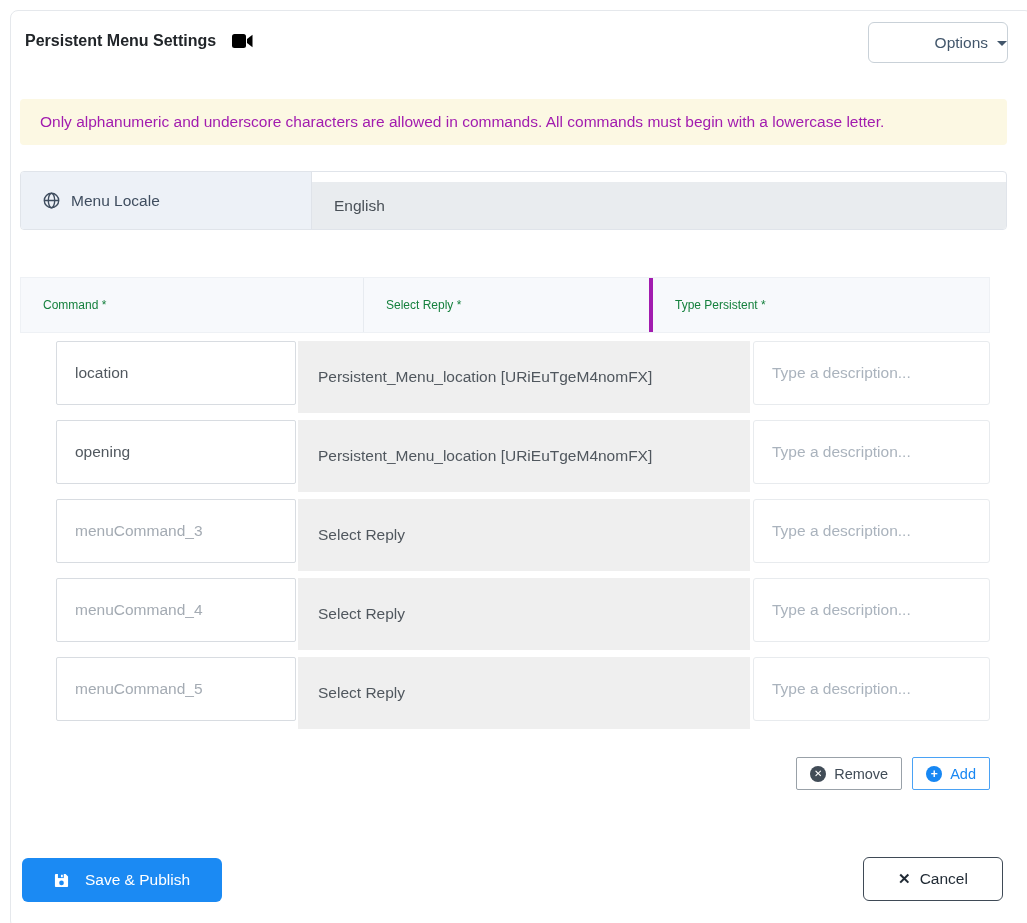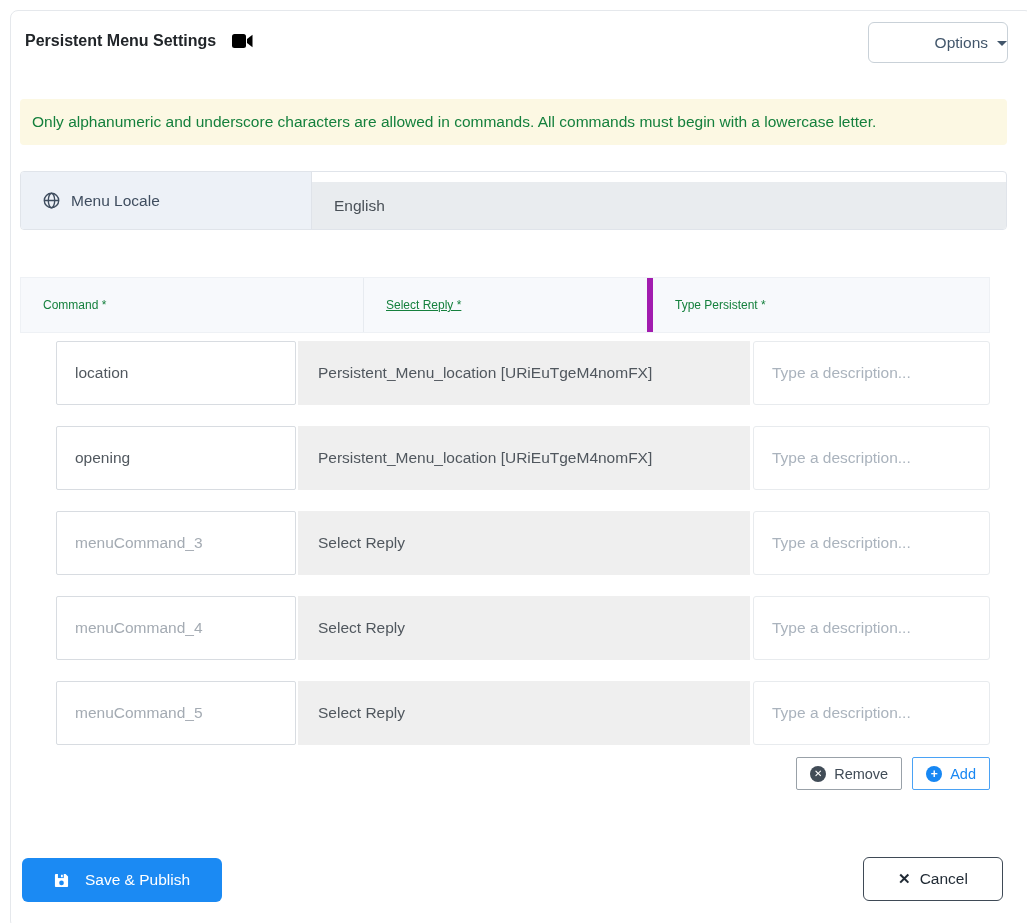--- a/index.html
+++ b/index.html
@@ -16,42 +16,42 @@
   .options-btn { position:absolute; left:868px; top:22px; width:140px; height:41px;
                  background:#fff; border:1px solid #c9d1d8; border-radius:6px;
                  display:flex; align-items:center; justify-content:flex-end; gap:9px;
                  font-size:15.5px; color:#42566b; cursor:pointer; }
   .caret-down { width:0; height:0; border-left:5px solid transparent; border-right:5px solid transparent;
                 border-top:5px solid #42566b; margin-top:2px; }
 
   
   .banner { position:absolute; left:20px; top:99px; width:987px; height:46px;
             background:#fcf8e3; border-radius:4px; display:flex; align-items:center;
-            padding:0 12px; font-size:15.5px; color:#15803d; }
+            padding:0 20px; font-size:15.5px; color:#a21caf; }
 
   
   .locale-group { position:absolute; left:20px; top:171px; width:987px; height:59px;
                   display:flex; border:1px solid #e0e4ea; border-radius:4px; overflow:hidden;text-align:right; }
   .locale-label { width:291px; background:#edf1f7; border-right:1px solid #dfe3e9;
                   display:flex; align-items:center; gap:11px; padding-left:22px;
                   font-size:15.5px; color:#3f4d5f; }
   .locale-value { flex:1; background:#e9ecef; display:flex; align-items:center;
                   padding-left:22px; font-size:15.5px; color:#495057;margin-top:10px; }
 
   
   .table-header { position:absolute; left:20px; top:277px; width:970px; height:56px;
                   display:flex; background:#f7f9fc; border:1px solid #eef1f5; }
   .th { display:flex; align-items:center; padding-left:22px; font-size:12px; color:#15803d; }
   .th-command { width:343px; border-right:1px solid #e7ebf0; }
-  .th-reply { width:289px; border-right:6px solid #a21caf;text-decoration:underline; }
+  .th-reply { width:289px; border-right:4px solid #a21caf; }
   .th-desc { flex:1; }
 
   
   .rows { position:absolute; left:20px; top:341px; width:970px; }
-  .cmd-row { height:64px; margin-bottom:21px; display:flex;padding-left:36px; }
+  .cmd-row { height:72px; margin-bottom:7px; display:flex;padding-left:36px; }
   .command-input { width:240px; height:64px; border:1px solid #d8dce1; border-radius:2px;
                    padding:0 18px; font-size:15.5px; color:#51585f; outline:none;
                    font-family:"Liberation Sans", sans-serif; background:#fff; }
   .command-input::placeholder { color:#a4abb3; opacity:1; }
   .select-cell { flex:1; margin-left:2px; margin-right:3px; background:#efefef;
                  display:flex; align-items:center; padding:0 20px; font-size:15.5px;
                  color:#50575e; cursor:pointer; }
   .description-input { width:237px; height:64px; border:1px solid #e8ebee; border-radius:3px;
                        padding:0 18px; font-size:15.5px; color:#51585f; outline:none;
                        font-family:"Liberation Sans", sans-serif; background:#fff; }

